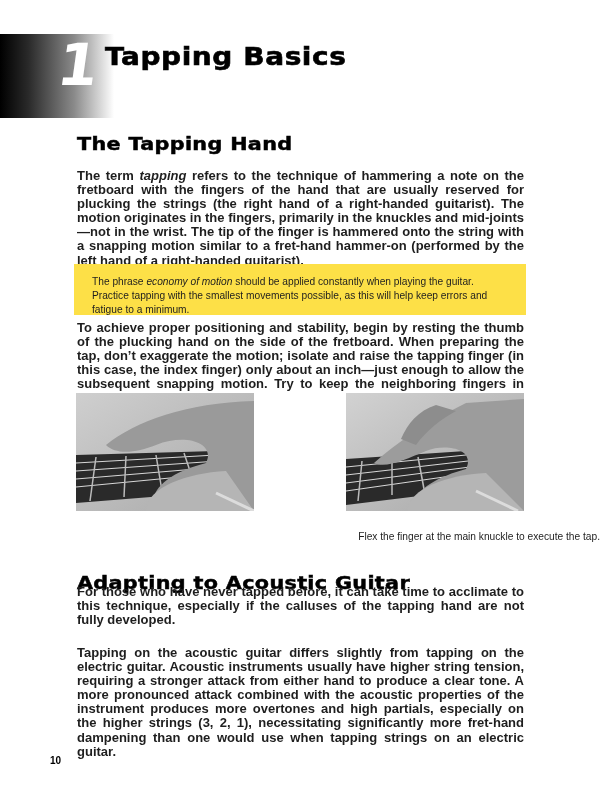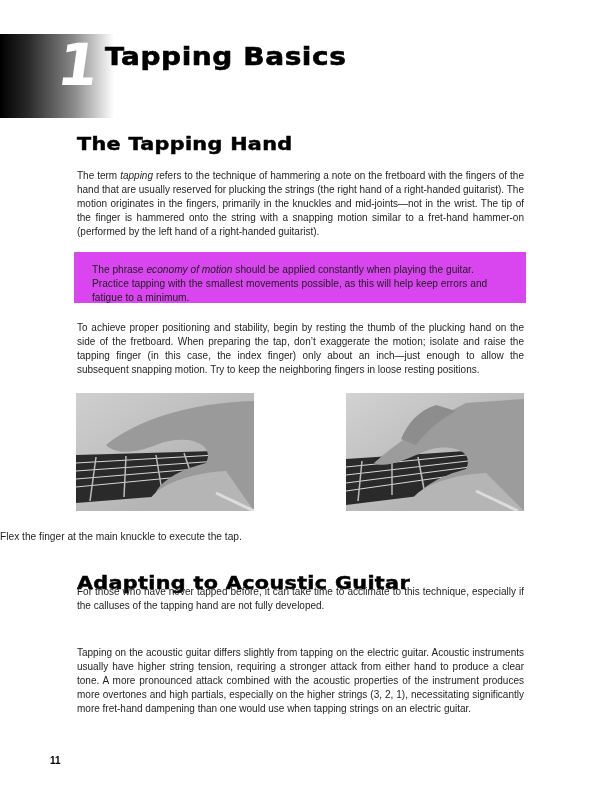--- a/index.html
+++ b/index.html
@@ -28,40 +28,40 @@
   .section-heading {
     position: absolute; left: 77px;
     font-family: "DejaVu Sans", sans-serif; font-weight: bold;
     font-size: 18px; color: #000; letter-spacing: 0.3px;
     transform: scaleX(1.15); transform-origin: left center;
     -webkit-text-stroke: 0.5px #000;
     margin: 0;
   }
   .para {
     position: absolute; left: 77px; width: 447px;
-    font-size: 10px; line-height: 14.1px; text-align: justify;
-    margin: 0; color: #1e1e1e;
+    font-size: 13px; line-height: 14.1px; text-align: justify;
+    margin: 0; color: #1e1e1e; font-weight: bold;
   }
   .para em { font-style: italic; }
   .callout {
-    position: absolute; left: 74px; top: 252px; width: 452px; height: 51px;
-    background: #d946ef;
+    position: absolute; left: 74px; top: 264px; width: 452px; height: 51px;
+    background: #fde047;
   }
   .callout p {
     position: absolute; left: 18px; top: 11px; width: 420px;
     font-size: 10.2px; line-height: 14.1px; margin: 0; color: #1e1e1e;
   }
   .photo {
     position: absolute; top: 393px; width: 178px; height: 118px;
     overflow: hidden; background: #d9d9d9;
   }
   .photo svg { display: block; width: 100%; height: 100%; }
   .caption {
     position: absolute; left: 0; width: 600px; top: 531px;
-    text-align: left; font-size: 10.2px; color: #1e1e1e; margin: 0;
+    text-align: right; font-size: 10.2px; color: #1e1e1e; margin: 0;
   }
   .page-number {
     position: absolute; left: 50px; top: 755px;
     font-size: 10px; font-weight: bold; color: #000;
   }
 </style>
 </head>
 <body>
 
 <div class="chapter-block"></div>
@@ -135,13 +135,13 @@
 </div>
 
 <p class="caption">Flex the finger at the main knuckle to execute the tap.</p>
 
 <h2 class="section-heading" style="top:572px">Adapting to Acoustic Guitar</h2>
 
 <p class="para" style="top:585px">For those who have never tapped before, it can take time to acclimate to this technique, especially if the calluses of the tapping hand are not fully developed.</p>
 
 <p class="para" style="top:646px">Tapping on the acoustic guitar differs slightly from tapping on the electric guitar. Acoustic instruments usually have higher string tension, requiring a stronger attack from either hand to produce a clear tone. A more pronounced attack combined with the acoustic properties of the instrument produces more overtones and high partials, especially on the higher strings (3, 2, 1), necessitating significantly more fret-hand dampening than one would use when tapping strings on an electric guitar.</p>
 
-<div class="page-number">11</div>
+<div class="page-number">10</div>
 
 </body></html>

